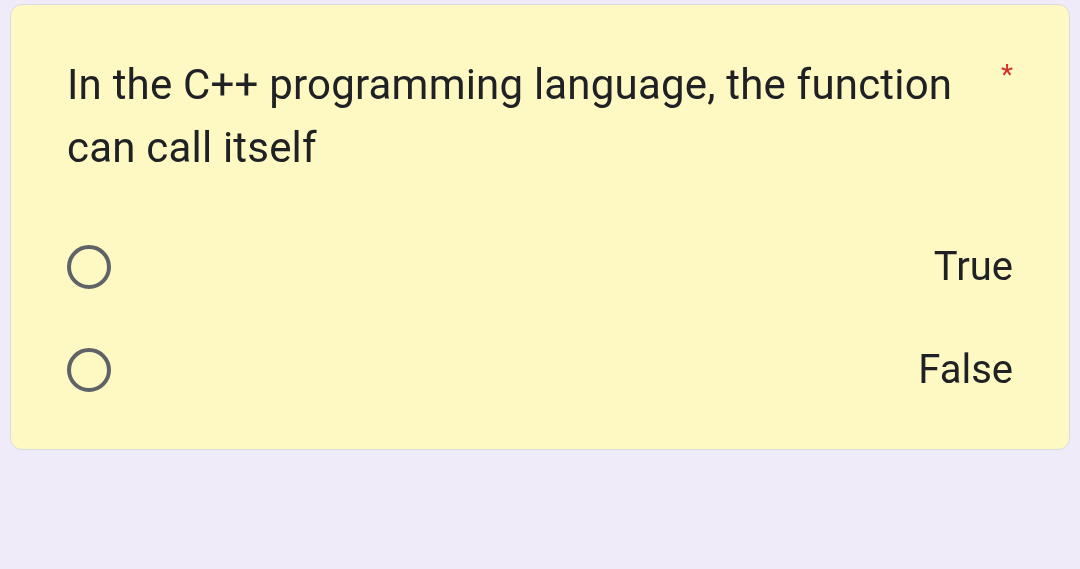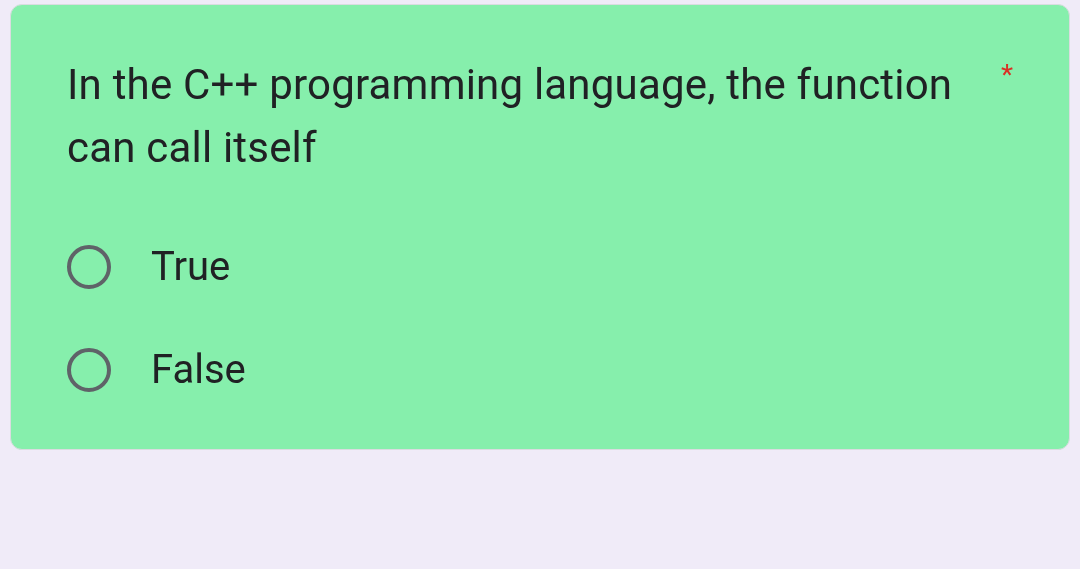--- a/index.html
+++ b/index.html
@@ -10,21 +10,21 @@
     body {
       font-family: 'Google Sans', Roboto, Arial, sans-serif;
       background: #f0ebf8;
       display: flex;
       justify-content: center;
       align-items: flex-start;
       min-height: 569px;
       width: 1080px;
     }
     .card {
-      background: #86efac;
+      background: #fef9c3;
       border: 1px solid #dadce0;
       border-radius: 12px;
       width: 1060px;
       margin: 4px 10px;
       padding: 48px 56px 48px 56px;
       position: relative;
     }
     .question-row {
       display: flex;
       align-items: flex-start;
@@ -47,20 +47,21 @@
     }
     .options {
       margin-top: 64px;
     }
     .option {
       display: flex;
       align-items: center;
       gap: 40px;
       margin-bottom: 56px;
       cursor: pointer;
+      justify-content: space-between;
     }
     .option:last-child {
       margin-bottom: 8px;
     }
     .radio {
       width: 44px;
       height: 44px;
       border: 4px solid #5f6368;
       border-radius: 50%;
       flex-shrink: 0;

